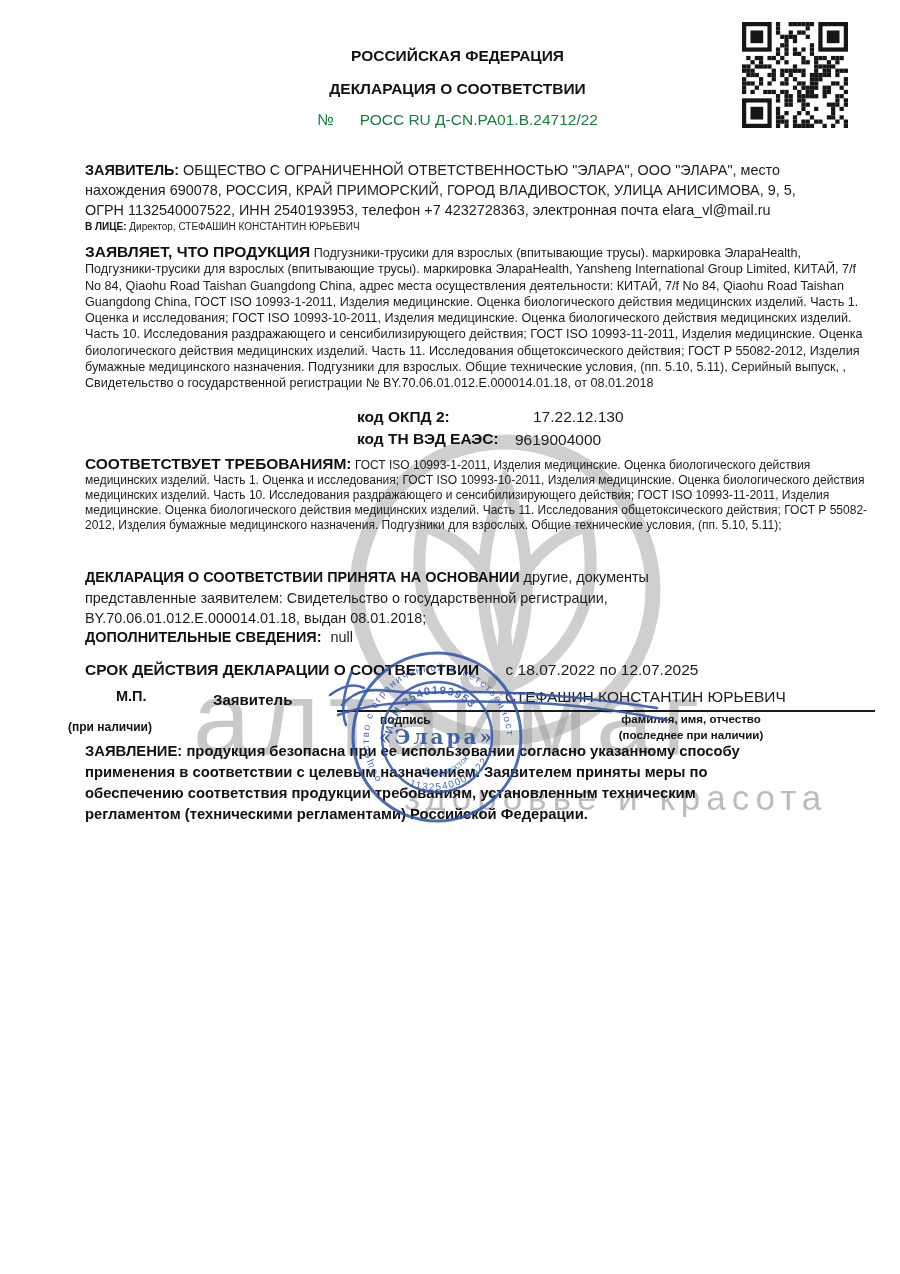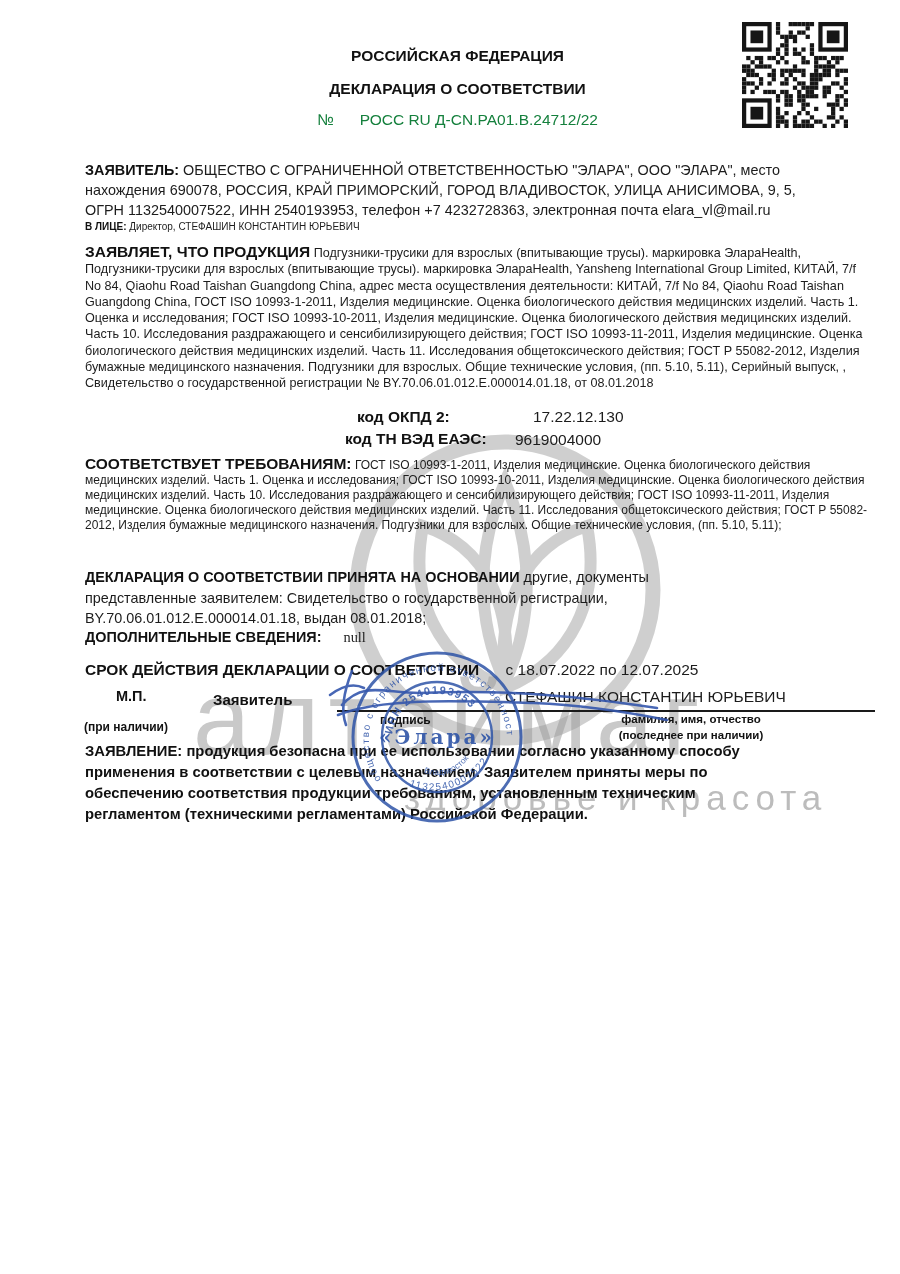--- a/index.html
+++ b/index.html
@@ -22,34 +22,34 @@
   .sec{z-index:2;left:85px;}
   .lbl{font-weight:bold;color:#111;}
   .sec-applicant{top:141px;width:745px;font-size:14.4px;line-height:20px;margin-top:19px;}
   .sec-inperson{top:221px;width:788px;font-size:10px;}
   .sec-product{top:244px;width:788px;font-size:12.6px;line-height:16.3px;text-align:left;}
   .sec-product .lbl{font-size:15.5px;}
   .code-lbl{font-size:15.5px;font-weight:bold;color:#111;z-index:2;}
   .code-val{font-size:15.5px;z-index:2;}
   .okpd-lbl{left:357px;top:408px;}
   .okpd-val{left:533px;top:408px;}
-  .tnved-lbl{left:345px;top:430px;text-align:right;}
+  .tnved-lbl{left:357px;top:430px;text-align:right;}
   .tnved-val{left:515px;top:431px;}
   .sec-req{top:456px;width:790px;font-size:12px;line-height:15px;}
   .sec-req .lbl{font-size:15.5px;}
   .sec-scheme{top:546px;font-size:15.5px;}
   .sec-scheme .val{margin-left:12px;}
   .sec-basis{top:567px;width:660px;font-size:14.4px;line-height:20.6px;}
   .sec-additional{top:629px;font-size:14.4px;}
-  .sec-additional .val{margin-left:18px;font-family:Liberation Serif, serif;}
+  .sec-additional .val{margin-left:5px;}
   .sec-validity{top:661px;font-size:15.5px;white-space:nowrap;}
   .sec-validity .val{margin-left:22px;}
   
   .mp{left:116px;top:688px;font-size:14.5px;font-weight:bold;color:#111;z-index:2;}
-  .mp-note{left:84px;top:720px;font-size:12px;font-weight:bold;color:#111;z-index:2;}
+  .mp-note{left:68px;top:720px;font-size:12px;font-weight:bold;color:#111;z-index:2;}
   .applicant-word{left:213px;top:691px;font-size:15px;font-weight:bold;color:#111;z-index:2;}
   .sig-rule{left:337px;top:710px;width:538px;height:2px;background:#1a1a1a;z-index:2;}
   .sig-name{left:505px;top:688px;font-size:15.5px;z-index:2;white-space:nowrap;}
   .sig-cap{left:380px;top:713px;font-size:12px;font-weight:bold;color:#111;z-index:2;}
   .name-cap1{left:600px;top:713px;width:182px;text-align:center;font-size:11.5px;font-weight:bold;color:#111;z-index:2;}
   .name-cap2{left:600px;top:729px;width:182px;text-align:center;font-size:11.5px;font-weight:bold;color:#111;z-index:2;}
   .sec-statement{top:741px;width:700px;font-size:14.8px;line-height:21px;font-weight:bold;color:#111;z-index:2;}
   
   .qr{left:742px;top:22px;width:106px;height:106px;z-index:2;}
   .stamp{left:347px;top:647px;width:180px;height:180px;z-index:3;}

